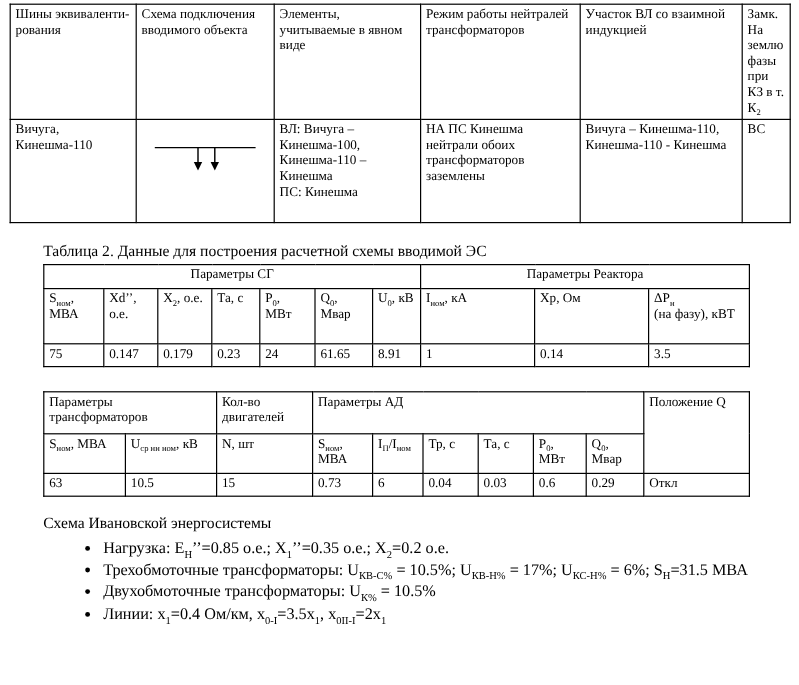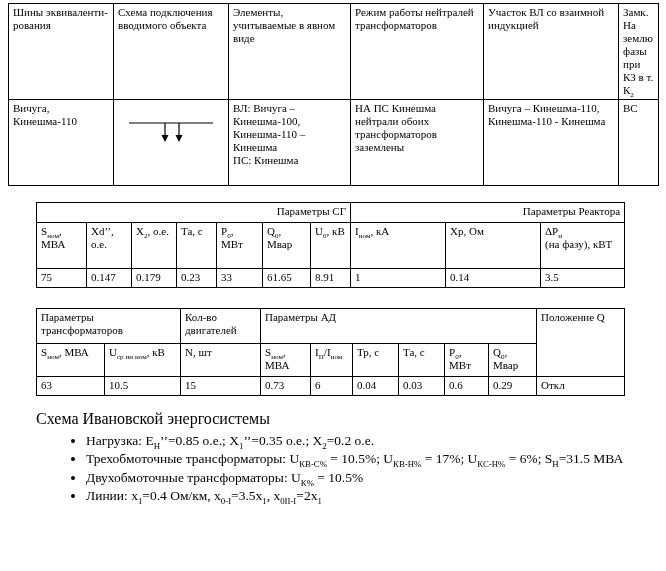--- a/index.html
+++ b/index.html
@@ -33,26 +33,26 @@
   .diag-cell { text-align: center; padding-top: 14px; }
 
   
   .t-ind { margin-left: 28px; width: 588px; }
   .t2 .grow td { height: 20px; }
   .t2 .hrow td { height: 46px; }
   .t2 .drow td { height: 19px; margin-top: 48px; }
   .t3 .grow td { height: 35px; }
   .t3 .hrow td { height: 33px; }
   .t3 .drow td { height: 19px; }
-  .ctr { text-align: right; font-family: Liberation Serif, serif; }
+  .ctr { text-align: center; font-family: Liberation Serif, serif; }
 
   .gap-sm { height: 16px; }
   .gap-md { height: 20px; }
 
-  .notes-title { font-size: 16px; margin: 14px 0 2px 28px; }
+  .notes-title { font-size: 13px; margin: 14px 0 2px 28px; }
   ul.notes { margin: 4px 0 0 78px; padding: 0; }
   ul.notes li { font-size: 13.5px; line-height: 1.28; margin: 0 0 1px 0; }
 
   svg line, svg polyline { stroke: #000; stroke-width: 1.2; fill: none; }
   svg polygon { fill: #000; stroke: none; }
 </style>
 </head>
 <body>
 
 <div class="page">
@@ -90,20 +90,21 @@
         <td>ВЛ: Вичуга – Кинешма-100, Кинешма-110 – Кинешма<br>ПС: Кинешма</td>
         <td>НА ПС Кинешма нейтрали обоих трансформаторов заземлены</td>
         <td>Вичуга – Кинешма-110, Кинешма-110 - Кинешма</td>
         <td>ВС</td>
       </tr>
     </tbody>
   </table>
 
   <div class="gap-sm"></div>
 
+  <p class="caption">Таблица 2. Данные для построения расчетной схемы вводимой ЭС</p>
 
   <table class="t2 t-ind">
     <colgroup>
       <col style="width:50px">
         <col style="width:45px">
         <col style="width:45px">
         <col style="width:40px">
       <col style="width:46px">
         <col style="width:48px">
         <col style="width:40px">
@@ -126,21 +127,21 @@
         <td>U<sub>0</sub>, кВ</td>
         <td>I<sub>ном</sub>, кА</td>
         <td>Хр, Ом</td>
         <td>ΔР<sub>н</sub><br>(на фазу), кВТ</td>
       </tr>
       <tr class="drow">
         <td>75</td>
         <td>0.147</td>
         <td>0.179</td>
         <td>0.23</td>
-        <td>33</td>
+        <td>24</td>
         <td>61.65</td>
         <td>8.91</td>
         <td>1</td>
         <td>0.14</td>
         <td>3.5</td>
       </tr>
     </tbody>
   </table>
 
   <div class="gap-md"></div>

